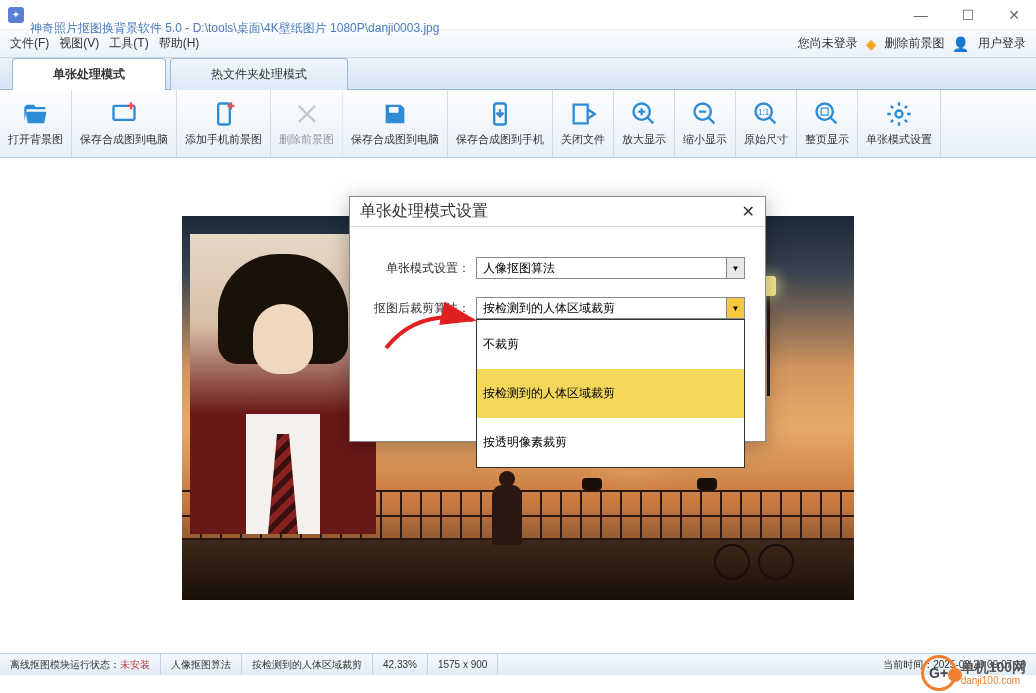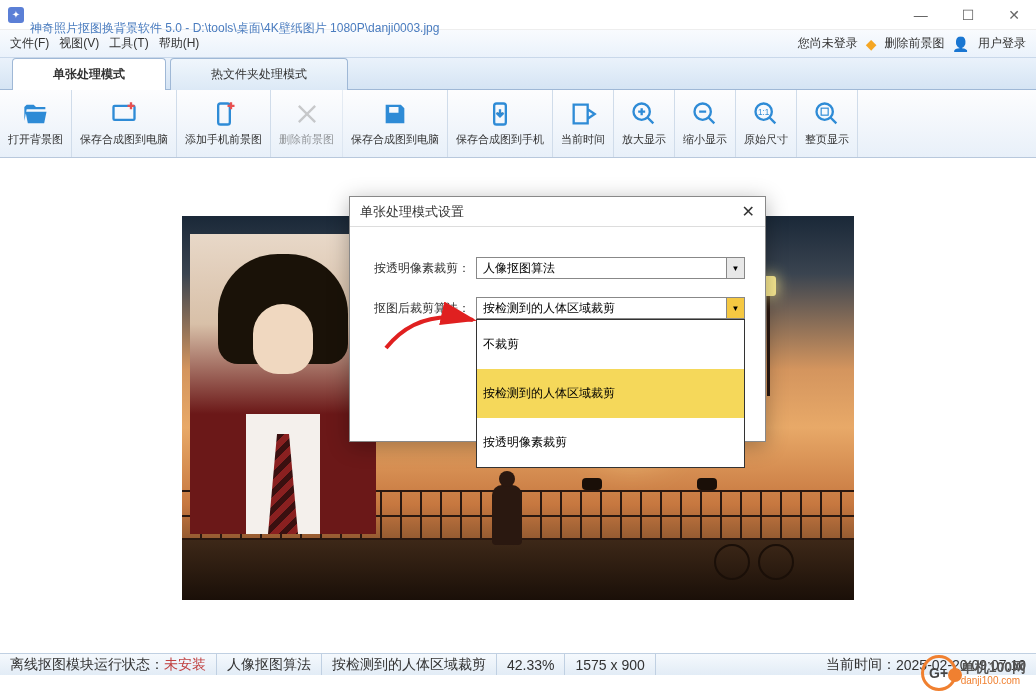--- a/index.html
+++ b/index.html
@@ -48,37 +48,37 @@
 
 .portrait { position: absolute; left: 8px; top: 18px; width: 186px; height: 300px; background: linear-gradient(180deg, #e8d8c8 0%, #d8c0a8 30%, #6b1818 60%, #5a1414 100%); overflow: hidden; }
 .hair { position: absolute; top: 20px; left: 28px; width: 130px; height: 110px; background: #1a1208; border-radius: 60px 60px 20px 20px; }
 .hair::after { content: ""; position: absolute; top: 50px; left: 35px; width: 60px; height: 70px; background: #f0d8c0; border-radius: 30px 30px 25px 25px; }
 .shirt { position: absolute; bottom: 0; left: 0; right: 0; height: 120px; background: #f4f0ec; }
 .suit { position: absolute; bottom: 0; left: 0; right: 0; height: 120px; background: linear-gradient(90deg, #6b1818 0%, #6b1818 30%, transparent 30%, transparent 70%, #6b1818 70%); }
 .tie { position: absolute; bottom: 0; left: 78px; width: 30px; height: 100px; background: repeating-linear-gradient(135deg, #8a2020 0, #8a2020 6px, #3a1010 6px, #3a1010 12px); clip-path: polygon(30% 0, 70% 0, 100% 100%, 0 100%); }
 
 .dialog { position: absolute; left: 349px; top: 196px; width: 417px; background: #fff; border: 1px solid #888; box-shadow: 0 4px 20px rgba(0,0,0,0.3); }
 .dialog-title { height: 30px; background: #fff; display: flex; align-items: center; justify-content: space-between; padding: 0 10px; border-bottom: 1px solid #ddd; }
-.dialog-title .dtitle { font-size: 13px; color: #333; }
+.dialog-title .dtitle { font-size: 16px; color: #333; }
 .dialog-title .dclose { font-size: 16px; cursor: pointer; color: #333; }
 .dialog-body { padding: 30px 20px 20px 20px; }
 .form-row { display: flex; align-items: center; margin-bottom: 18px; position: relative; }
 .form-label { width: 100px; text-align: right; margin-right: 6px; color: #333; }
 .form-select { flex: 1; height: 22px; border: 1px solid #888; background: #fff; display: flex; align-items: center; padding: 0 6px; position: relative; cursor: pointer; }
 .form-select .arrow { position: absolute; right: 0; top: 0; width: 18px; height: 20px; background: #e8e8e8; border-left: 1px solid #888; display: flex; align-items: center; justify-content: center; font-size: 8px; }
 .form-select.open .arrow { background: #f5c842; }
 .dropdown { position: absolute; left: 106px; top: 22px; right: 0; background: #fff; border: 1px solid #333; z-index: 10; }
 .dropdown .opt { padding: 16px 6px; cursor: pointer; }
 .dropdown .opt.highlight { background: #f5d85a; }
 .dialog-footer { display: flex; justify-content: flex-end; gap: 12px; padding: 0 20px 18px 16px; }
 .btn { width: 76px; height: 24px; border: 1px solid #888; background: linear-gradient(#fdfdfd, #e8e8e8); cursor: pointer; font-size: 12px; }
 
 .arrow-marker { position: absolute; left: 378px; top: 278px; pointer-events: none; z-index: 20; }
 
-.statusbar { position: absolute; bottom: 18px; left: 0; right: 0; height: 22px; background: linear-gradient(#f5f9fd, #e2ecf6); border-top: 1px solid #c0d0e2; display: flex; align-items: center; font-size: 14px; color: #333; }
+.statusbar { position: absolute; bottom: 18px; left: 0; right: 0; height: 22px; background: linear-gradient(#f5f9fd, #e2ecf6); border-top: 1px solid #c0d0e2; display: flex; align-items: center; font-size: 10px; color: #333; }
 .statusbar .cell { padding: 0 10px; border-right: 1px solid #c0d0e2; height: 100%; display: flex; align-items: center; }
 .statusbar .spacer { flex: 1; }
 
 .watermark { position: absolute; bottom: 0; right: 10px; height: 40px; display: flex; align-items: center; gap: 4px; z-index: 30; }
 .watermark .wicon { width: 36px; height: 36px; border: 3px solid #f08030; border-radius: 50%; display: flex; align-items: center; justify-content: center; color: #444; font-weight: bold; font-size: 14px; position: relative; }
 .watermark .wicon::after { content: ""; position: absolute; right: -8px; top: 10px; width: 14px; height: 14px; background: #f08030; border-radius: 50%; }
 .watermark .wtext { display: flex; flex-direction: column; line-height: 1.1; }
 .watermark .wtext .l1 { color: #555; font-size: 14px; font-weight: bold; }
 .watermark .wtext .l2 { color: #f08030; font-size: 10px; }
 
@@ -169,21 +169,21 @@
         </svg>
       </div>
     <div class="tlabel">保存合成图到手机</div>
   </div>
   <div class="tool">
     <div class="ticon">
         <svg class="ticon-svg" viewBox="0 0 24 24">
           <path fill="none" stroke="#2e8bd6" stroke-width="2" d="M4 4h12v16H4zM16 8l6 4-6 4"></path>
         </svg>
       </div>
-    <div class="tlabel">当前时间</div>
+    <div class="tlabel">关闭文件</div>
   </div>
   <div class="tool">
     <div class="ticon">
         <svg class="ticon-svg" viewBox="0 0 24 24">
           <circle cx="10" cy="10" r="7" fill="none" stroke="#2e8bd6" stroke-width="2"></circle>
           <path stroke="#2e8bd6" stroke-width="2" d="M15 15l5 5M10 7v6M7 10h6"></path>
         </svg>
       </div>
     <div class="tlabel">放大显示</div>
   </div>
@@ -208,20 +208,29 @@
   </div>
   <div class="tool">
     <div class="ticon">
         <svg class="ticon-svg" viewBox="0 0 24 24">
           <circle cx="10" cy="10" r="7" fill="none" stroke="#2e8bd6" stroke-width="2"></circle>
           <rect x="7" y="7" width="6" height="6" fill="none" stroke="#2e8bd6"></rect>
           <path stroke="#2e8bd6" stroke-width="2" d="M15 15l5 5"></path>
         </svg>
       </div>
     <div class="tlabel">整页显示</div>
+  </div>
+  <div class="tool">
+    <div class="ticon">
+        <svg class="ticon-svg" viewBox="0 0 24 24">
+          <circle cx="12" cy="12" r="3" fill="none" stroke="#2e8bd6" stroke-width="2"></circle>
+          <path fill="none" stroke="#2e8bd6" stroke-width="2" d="M12 2v3m0 14v3M2 12h3m14 0h3M5 5l2 2m10 10l2 2M19 5l-2 2M5 19l2-2"></path>
+        </svg>
+      </div>
+    <div class="tlabel">单张模式设置</div>
   </div>
 </div>
 
 <div class="canvas">
   <div class="bg-image">
     <div class="sun"></div>
     <div class="lamp"></div>
     <div class="ground"></div>
     <div class="fence"></div>
     <div class="girl"></div>
@@ -237,21 +246,21 @@
   </div>
 </div>
 
 <div class="dialog">
   <div class="dialog-title">
     <span class="dtitle">单张处理模式设置</span>
     <span class="dclose">✕</span>
   </div>
   <div class="dialog-body">
     <div class="form-row">
-      <div class="form-label">按透明像素裁剪：</div>
+      <div class="form-label">单张模式设置：</div>
       <div class="form-select">
         <span>人像抠图算法</span>
         <span class="arrow">▼</span>
       </div>
     </div>
     <div class="form-row" style="margin-bottom:60px;">
       <div class="form-label">抠图后裁剪算法：</div>
       <div class="form-select open">
         <span>按检测到的人体区域裁剪</span>
         <span class="arrow">▼</span>

